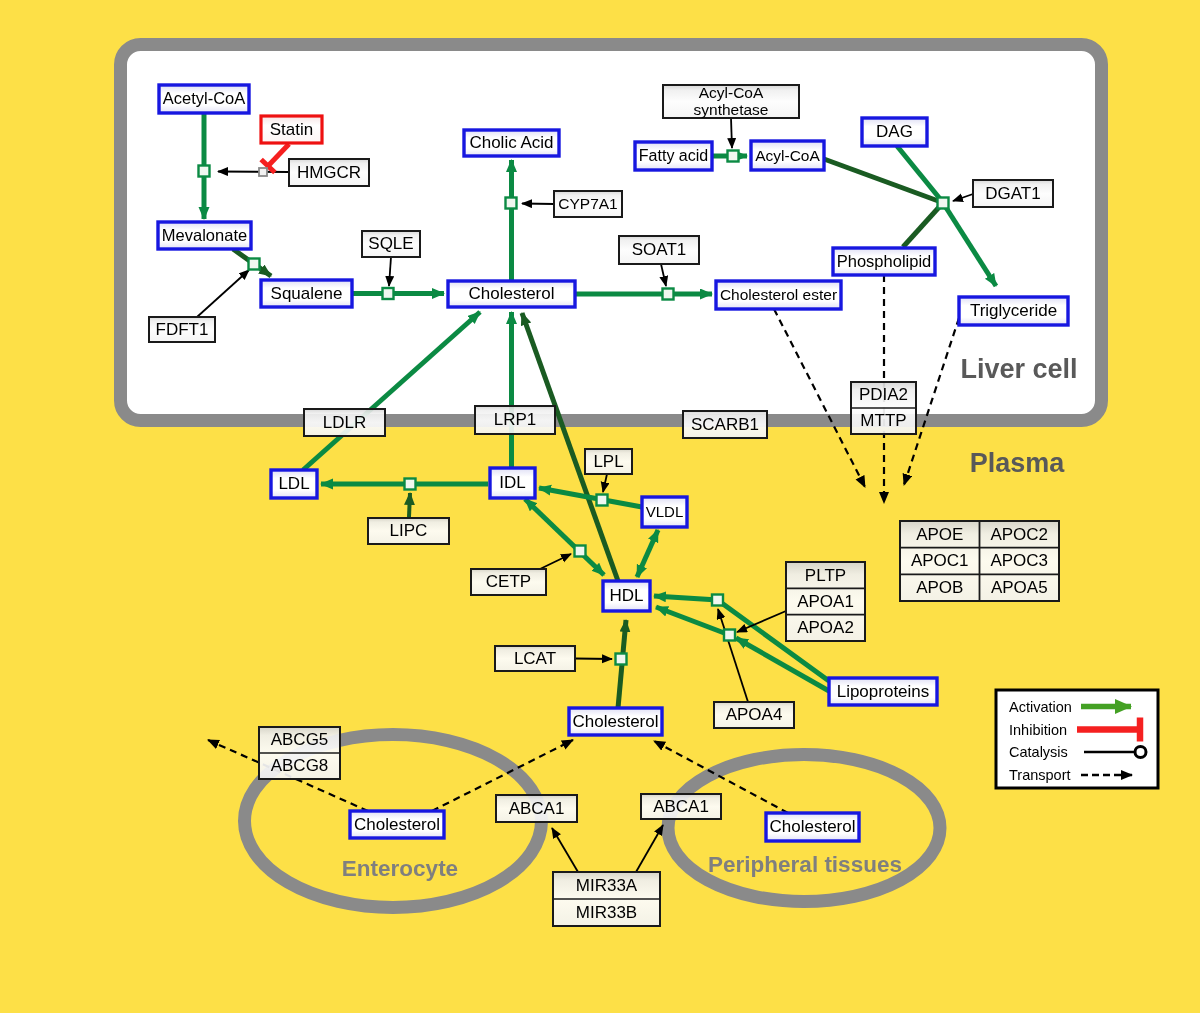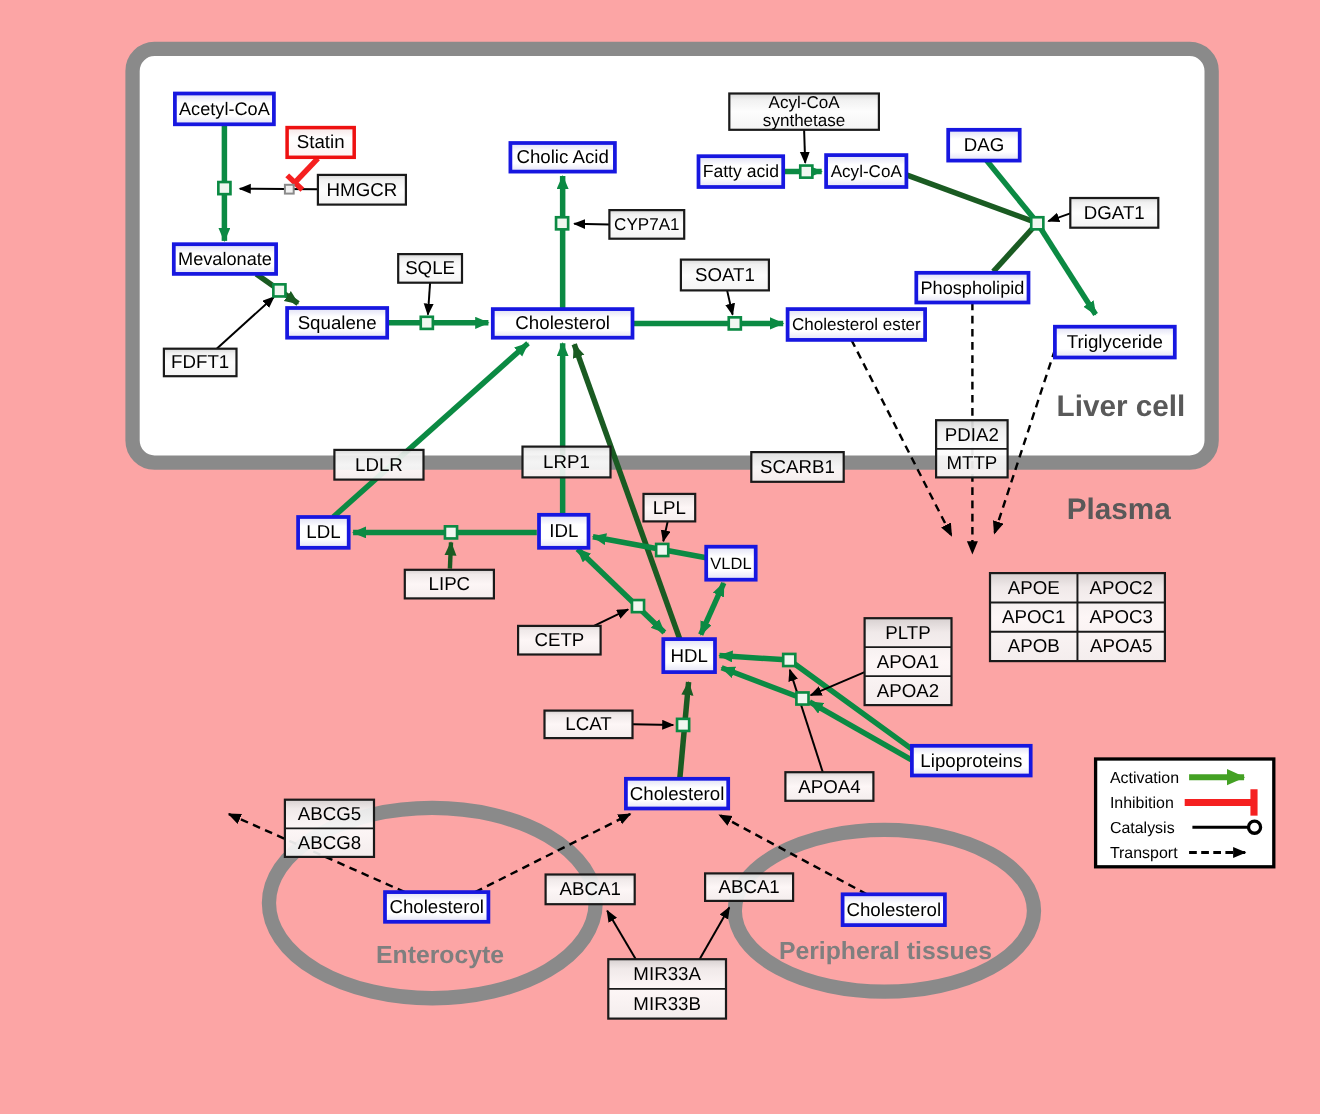--- a/index.html
+++ b/index.html
@@ -1,17 +1,17 @@
 <!DOCTYPE html>
 <html><head>
 <meta charset="utf-8">
 <style>
   html,body{margin:0;padding:0;background:#ffffff;}
   body{font-family:"Liberation Sans", sans-serif;}
-  #stage{position:relative;width:1200px;height:1013px;background:#fca5a5;overflow:hidden;}
+  #stage{position:relative;width:1200px;height:1013px;background:#fde047;overflow:hidden;}
   svg{display:block;}
   text{font-family:"Liberation Sans", sans-serif;}
 </style>
 </head>
 <body>
 
 <div id="stage">
   <svg id="diagram" width="1200" height="1013" viewBox="0 0 1200 1013" xmlns="http://www.w3.org/2000/svg">
     <defs>
       <linearGradient id="gradMeta" x1="0" y1="0" x2="0" y2="1">

